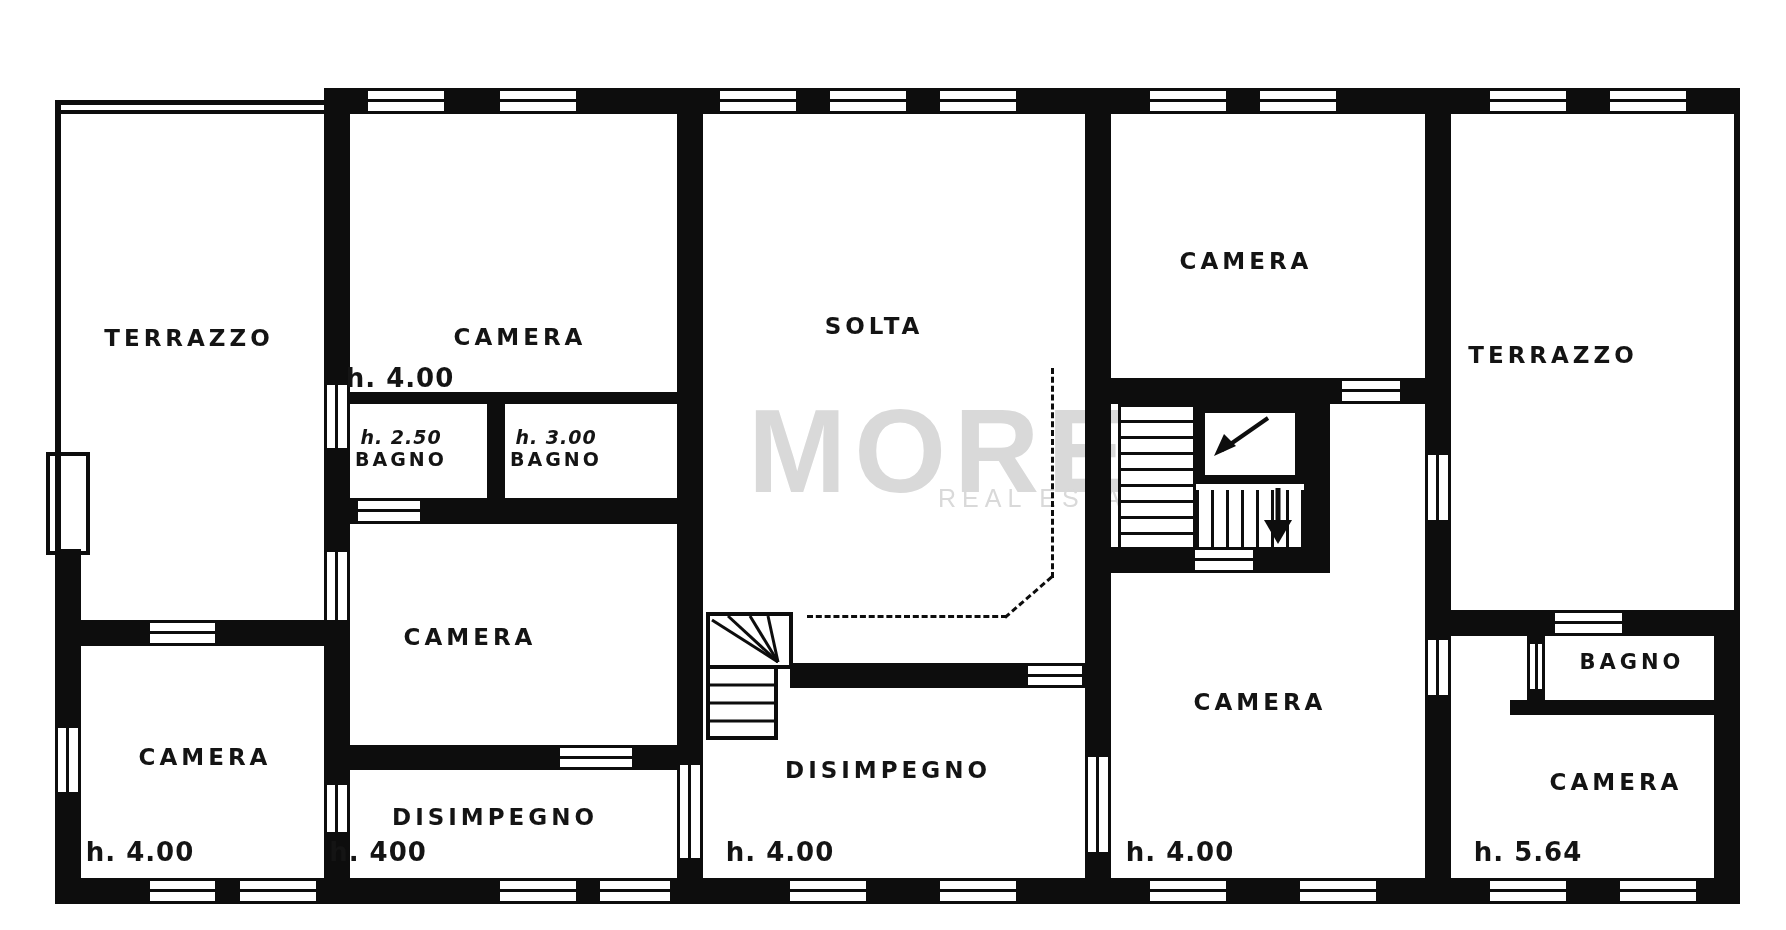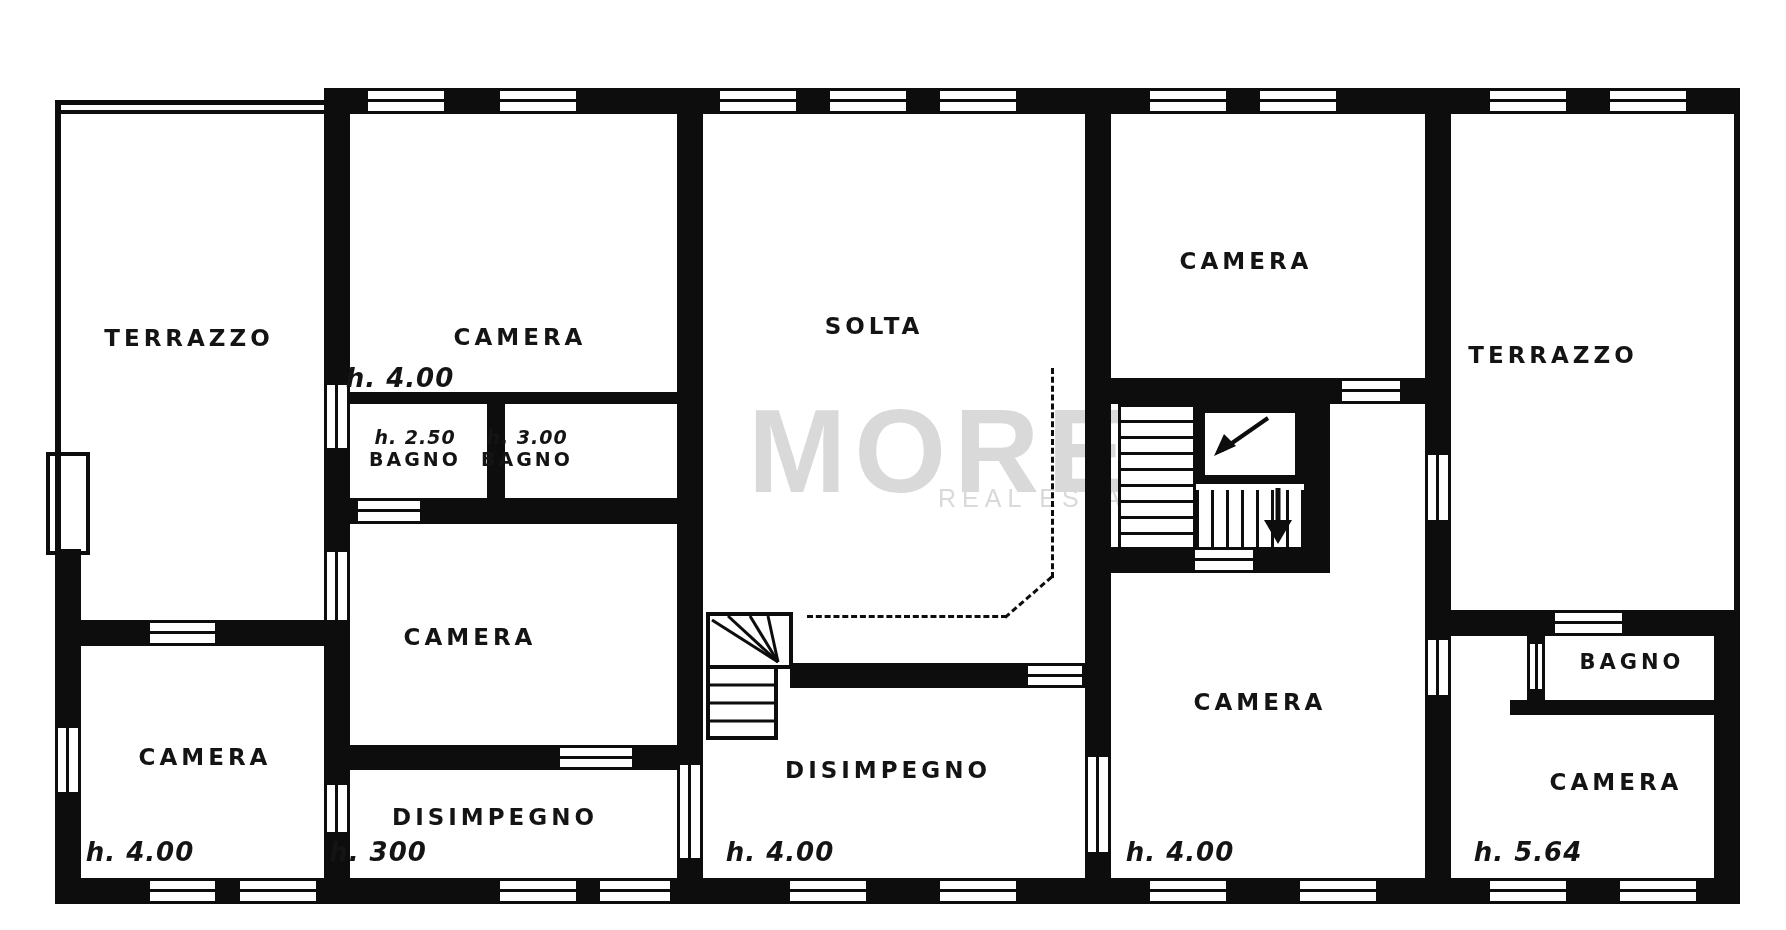--- a/index.html
+++ b/index.html
@@ -19,21 +19,21 @@
   .treads-v{position:absolute;z-index:2;background:repeating-linear-gradient(
       to right,#0d0d0d 0 3px,#fff 3px 15px);border-bottom:3px solid #0d0d0d;}
   .landing{position:absolute;background:#fff;border:9px solid #0d0d0d;z-index:2;}
   .dash-h{position:absolute;border-top:3px dashed #0d0d0d;z-index:2;}
   .dash-v{position:absolute;border-left:3px dashed #0d0d0d;z-index:2;}
   .dash-diag{position:absolute;border-top:3px dashed #0d0d0d;z-index:2;
       transform:rotate(-41deg);transform-origin:left center;}
   .room-label{position:absolute;z-index:5;transform:translate(-50%,-50%);
       font-weight:700;font-size:23px;letter-spacing:4px;color:#141414;white-space:nowrap;}
   .h-label{position:absolute;z-index:5;transform:translate(-50%,-50%);
-      font-style:italic;font-weight:600;font-size:26px;letter-spacing:1px;
+      font-weight:600;font-size:26px;letter-spacing:1px;
       color:#141414;white-space:nowrap;}
   .bagno-block{position:absolute;z-index:5;transform:translate(-50%,-50%);
       text-align:center;color:#141414;white-space:nowrap;}
   .bagno-block .bh{display:block;font-style:italic;font-weight:600;font-size:19px;letter-spacing:1px;}
   .bagno-block .bl{display:block;font-weight:700;font-size:19px;letter-spacing:3px;}
   .wm{position:absolute;z-index:1;color:#d9d9d9;}
   .wm-more{font-weight:700;font-size:118px;line-height:0.8;letter-spacing:8px;
       font-family:"Liberation Sans",sans-serif;}
   .wm-sub{font-weight:400;font-size:25px;letter-spacing:6px;
       font-family:"Liberation Sans",sans-serif;}
@@ -145,39 +145,39 @@
   </svg>
 
   <div class="dash-h" style="left:807px;top:615px;width:200px;"></div>
   <div class="dash-diag" style="left:1005px;top:616px;width:62px;"></div>
   <div class="dash-v" style="left:1051px;top:368px;height:210px;"></div>
 
   <div class="room-label" style="left:189px;top:338px;">TERRAZZO</div>
   <div class="room-label" style="left:520px;top:337px;">CAMERA</div>
   <div class="h-label" style="left:400px;top:378px;">h. 4.00</div>
 
-  <div class="bagno-block" style="left:415px;top:448px;">
+  <div class="bagno-block" style="left:401px;top:448px;">
     <span class="bh">h. 2.50</span>
     <span class="bl">BAGNO</span>
   </div>
-  <div class="bagno-block" style="left:527px;top:448px;">
+  <div class="bagno-block" style="left:556px;top:448px;">
     <span class="bh">h. 3.00</span>
     <span class="bl">BAGNO</span>
   </div>
 
   <div class="room-label" style="left:874px;top:326px;">SOLTA</div>
   <div class="room-label" style="left:1246px;top:261px;">CAMERA</div>
   <div class="room-label" style="left:1553px;top:355px;">TERRAZZO</div>
   <div class="room-label" style="left:470px;top:637px;">CAMERA</div>
 
   <div class="room-label" style="left:205px;top:757px;">CAMERA</div>
   <div class="h-label" style="left:140px;top:852px;">h. 4.00</div>
 
   <div class="room-label" style="left:495px;top:817px;">DISIMPEGNO</div>
-  <div class="h-label" style="left:378px;top:852px;">h. 300</div>
+  <div class="h-label" style="left:378px;top:852px;">h. 400</div>
 
   <div class="room-label" style="left:888px;top:770px;">DISIMPEGNO</div>
   <div class="h-label" style="left:780px;top:852px;">h. 4.00</div>
 
   <div class="room-label" style="left:1260px;top:702px;">CAMERA</div>
   <div class="h-label" style="left:1180px;top:852px;">h. 4.00</div>
 
   <div class="room-label" style="left:1632px;top:662px;font-size:21px;">BAGNO</div>
 
   <div class="room-label" style="left:1616px;top:782px;">CAMERA</div>

